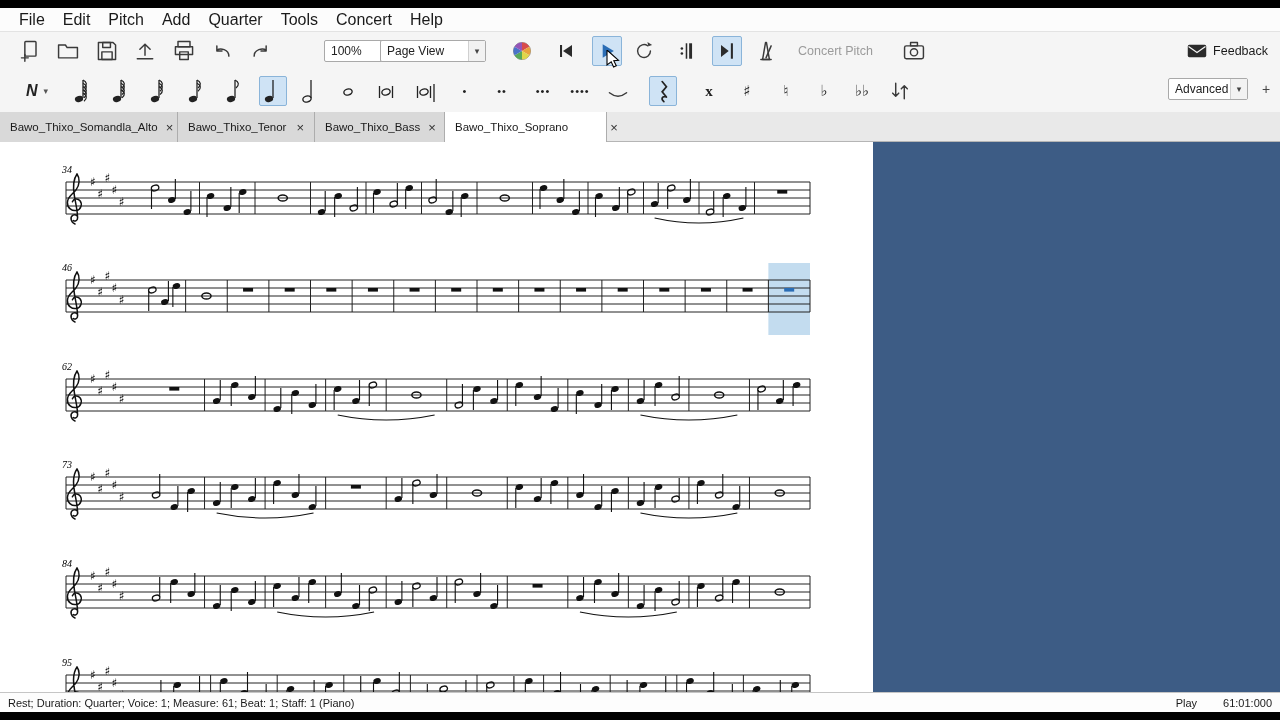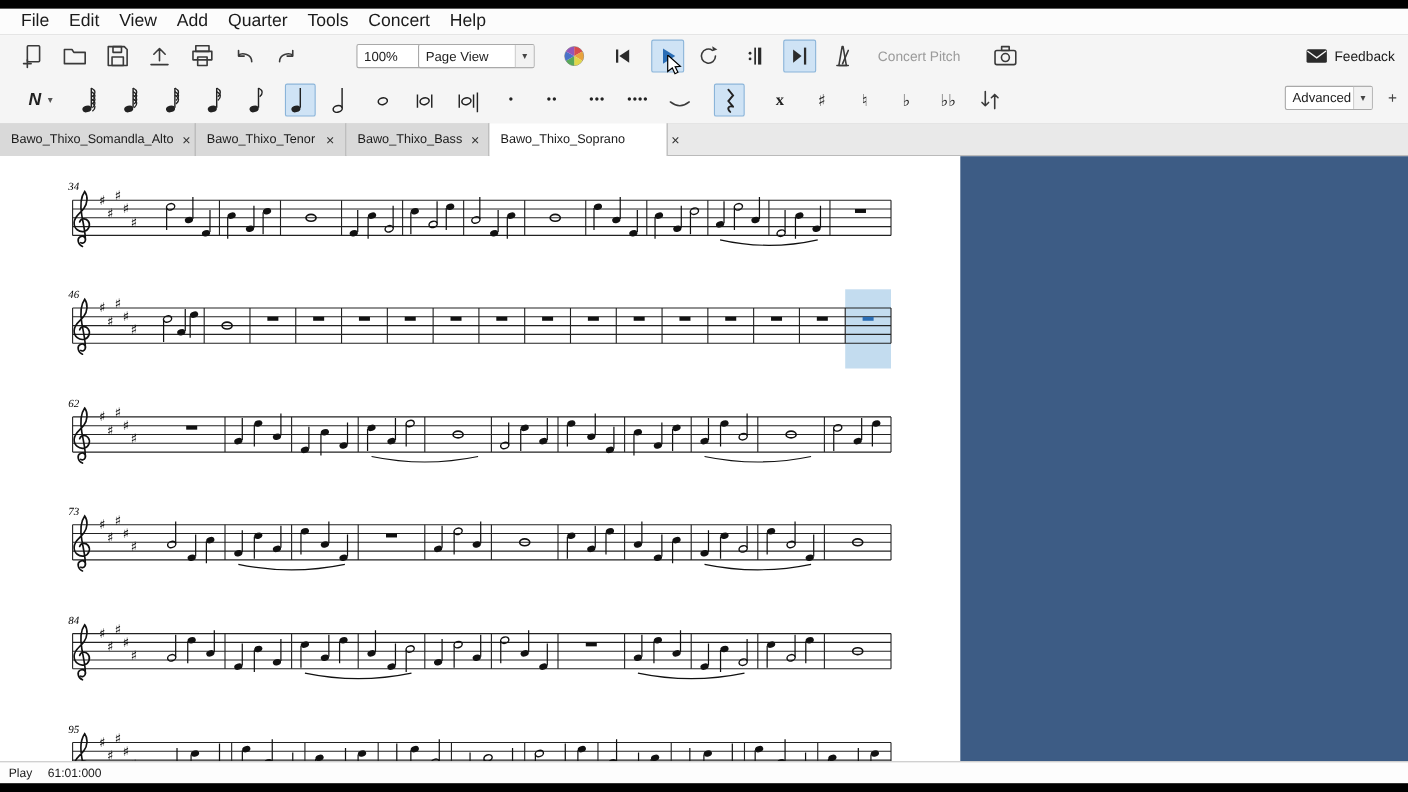--- a/index.html
+++ b/index.html
@@ -46,33 +46,33 @@
   .tab .close{font-size:13px;color:#333;margin-left:auto;}
   
   #score-area{position:absolute;top:142px;left:0;width:1280px;height:550px;background:#fff;}
   #page{position:absolute;left:0;top:0;width:873px;height:550px;background:#fff;overflow:hidden;}
   #side-panel{position:absolute;left:873px;top:0;width:407px;height:550px;}
   .system{position:absolute;left:60px;width:755px;height:78px;}
   
   #status-bar{position:absolute;top:692px;left:0;width:1280px;height:20px;background:#fdfdfd;
               border-top:1px solid #c5c5c5;display:flex;align-items:center;justify-content:space-between;
               padding:0 8px;box-sizing:border-box;font-size:11px;color:#1a1a1a;}
-  #status-right{display:flex;gap:14px;}
+  #status-right{display:flex;gap:26px;}
   #cursor{position:absolute;left:606px;top:50px;pointer-events:none;}
   svg{display:block;}
 </style>
 </head>
 <body>
 
 <div id="screen">
   <div class="strip top"></div>
   <nav id="menu-bar">
       <div class="menu-item">File</div>
       <div class="menu-item">Edit</div>
-      <div class="menu-item">View</div>
+      <div class="menu-item">Pitch</div>
       <div class="menu-item">Add</div>
       <div class="menu-item">Quarter</div>
       <div class="menu-item">Tools</div>
       <div class="menu-item">Concert</div>
       <div class="menu-item">Help</div>
     </nav>
 
   <div id="toolbar-main">
     <div class="combo" id="zoom-combo" style="left:288px;top:8px;width:86px;margin-left:36px;">
       <span class="val">100%</span>
@@ -864,20 +864,21 @@
             <line x1="720.3" y1="45" x2="720.3" y2="25" stroke="#111" stroke-width="1.1"></line>
             <ellipse cx="735.348" cy="30" rx="3.8" ry="2.8" fill="#111" transform="rotate(-18 735.348 30)"></ellipse>
             <line x1="731.7479999999999" y1="31" x2="731.7479999999999" y2="51" stroke="#111" stroke-width="1.1"></line>
           </svg>
         </div>
       </div>
     <div id="side-panel" style="background: rgb(61, 92, 133);"></div>
   </div>
 
   <div id="status-bar">
+    <span id="status-left">Rest; Duration: Quarter; Voice: 1; Measure: 61; Beat: 1; Staff: 1 (Piano)</span>
     <div id="status-right">
       <span>Play</span>
       <span>61:01:000</span>
     </div>
   </div>
 
   <div class="strip bottom"></div>
 
   <svg id="cursor" width="16" height="20" viewBox="0 0 16 20">
     <polygon points="1,0 1,15 5.2,11.8 7.6,17 10.3,15.7 7.8,10.8 12.5,10.3" fill="#fff" stroke="#000" stroke-width="1.1"></polygon>

